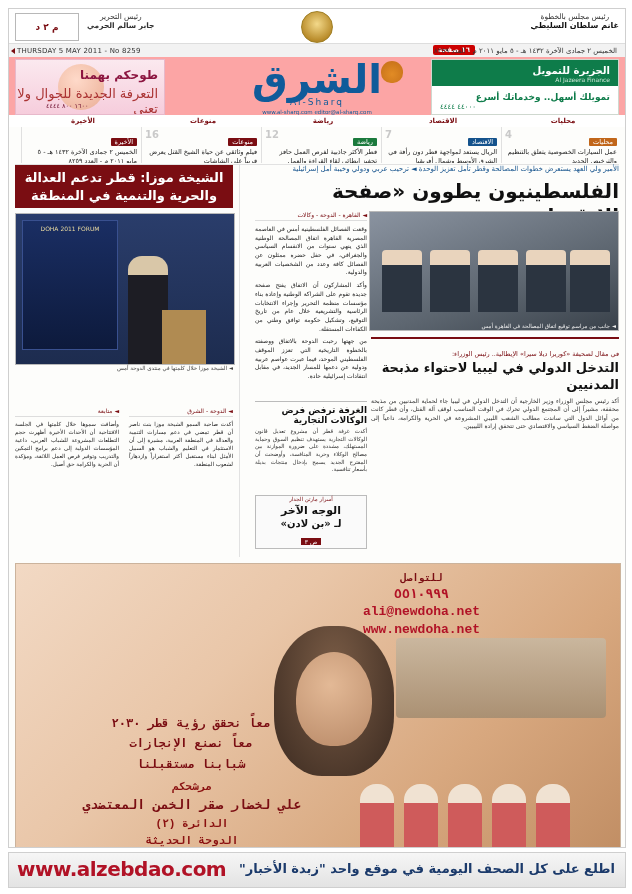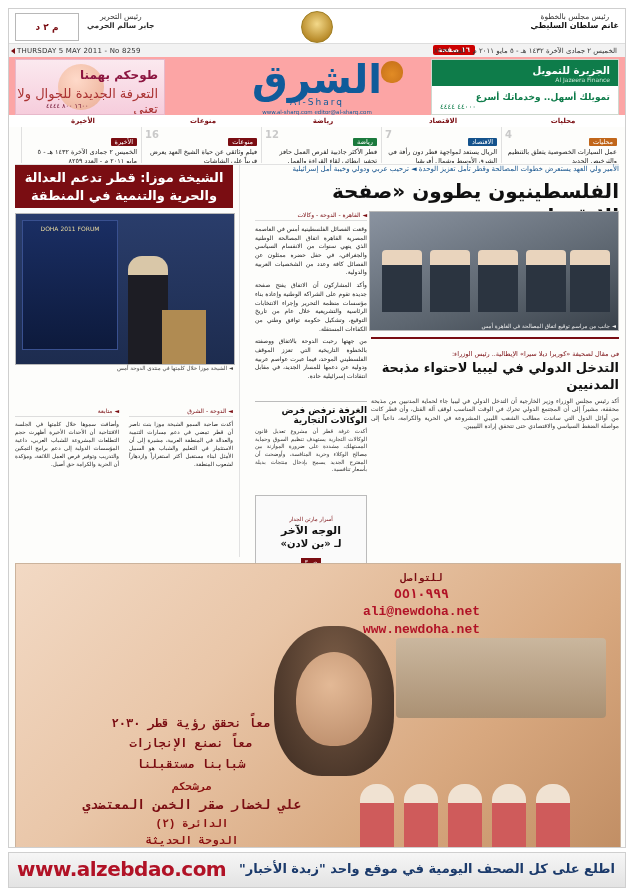--- a/index.html
+++ b/index.html
@@ -174,21 +174,21 @@
   .feature .cap{position:absolute;left:0;top:200px;width:100%;font-size:5.5px;color:#444;text-align:right;}
   .left-cols{
     position:absolute;left:6px;top:242px;width:218px;height:150px;
   }
   .left-cols .c{position:absolute;top:0;width:104px;text-align:right;}
   .left-cols .c .tag{font-size:6px;color:#7a0d12;border-bottom:1px solid #ddd;padding-bottom:2px;}
   .left-cols .c p{font-size:5.5px;color:#222;line-height:1.45;margin:4px 0 0;text-align:justify;}
   
   .boxed{
     position:absolute;right:258px;top:330px;width:112px;border:1px solid #bbb;
-    padding:20px;box-sizing:border-box;text-align:center;background:#fafafa;
+    padding:0;box-sizing:border-box;text-align:center;background:#fafafa;
   }
   .boxed .k{font-size:5.5px;color:#7a0d12;}
   .boxed .h{font-size:11px;font-weight:bold;color:#111;line-height:1.3;margin-top:2px;}
   .boxed .h2{font-size:10px;font-weight:bold;color:#111;}
   .boxed .more{display:inline-block;margin-top:3px;background:#7a0d12;color:#fff;font-size:6px;padding:0 4px;}
   
   .bigad{
     position:absolute;left:6px;top:398px;width:604px;height:300px;
     background:linear-gradient(135deg,#f2d9c4 0%,#e9c6a8 35%,#d8a87f 70%,#c08d63 100%);
     border:1px solid #cbb39c;overflow:hidden;font-family:Liberation Mono, monospace;
@@ -314,21 +314,21 @@
         <div class="txt">الريال يستعد لمواجهة قطر دون رأفة في الشرق الأوسط وشمال أفريقيا</div>
       </div>
       <div class="teaser" style="right:244px;width:120px">
         <span class="num">12</span>
         <span class="head green">رياضة</span>
         <div class="txt">قطر الأكثر جاذبية لفرص العمل حافز تحفيز إبطائي لقاء القراءة والعمل</div>
       </div>
       <div class="teaser" style="right:364px;width:120px">
         <span class="num">16</span>
         <span class="head">منوعات</span>
-        <div class="txt">فيلم وثائقي عن حياة الشيخ العهد يعرض قريباً على الشاشات</div>
+        <div class="txt">فيلم وثائقي عن حياة الشيخ القتل يعرض قريباً على الشاشات</div>
       </div>
       <div class="teaser" style="right:484px;width:120px">
         <span class="head">الأخيرة</span>
         <div class="txt">الخميس ٢ جمادى الآخرة ١٤٣٢ هـ - ٥ مايو ٢٠١١ م - العدد ٨٢٥٩</div>
       </div>
     </div>
 
     <div class="sep-h" style="top:155px"></div>
 
     <div class="content">

